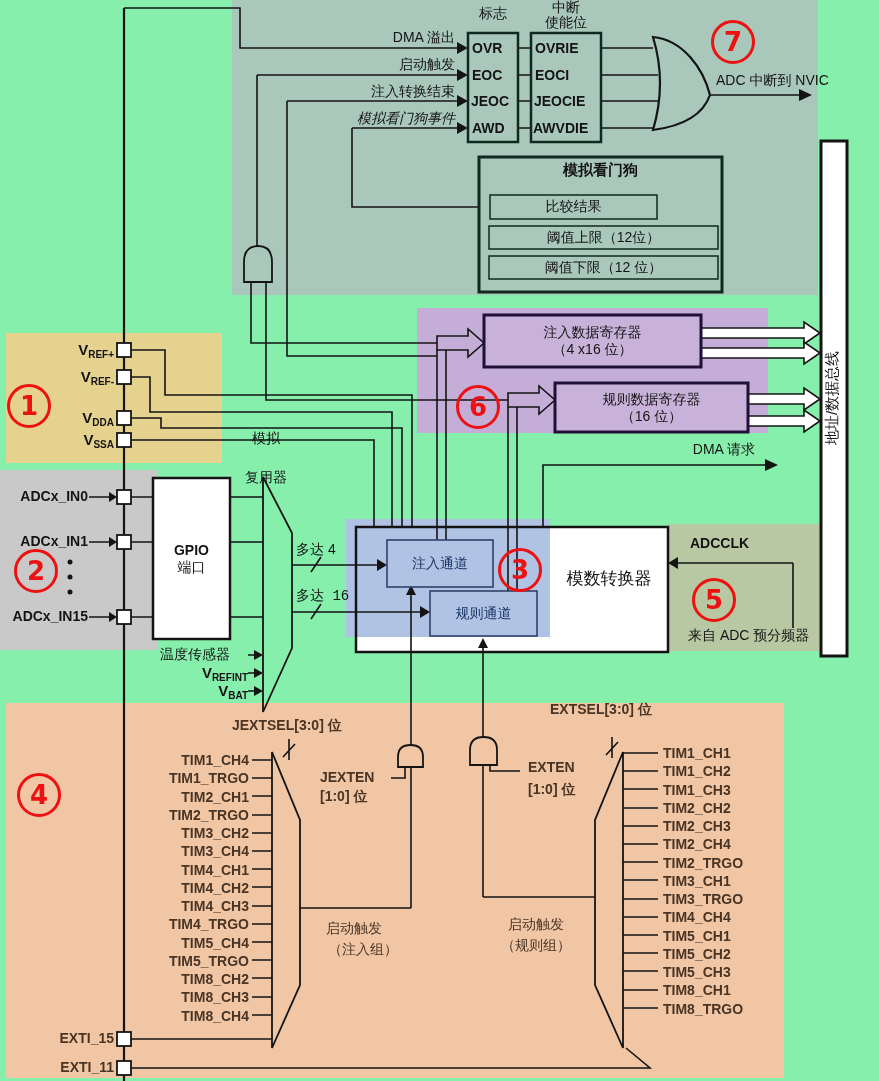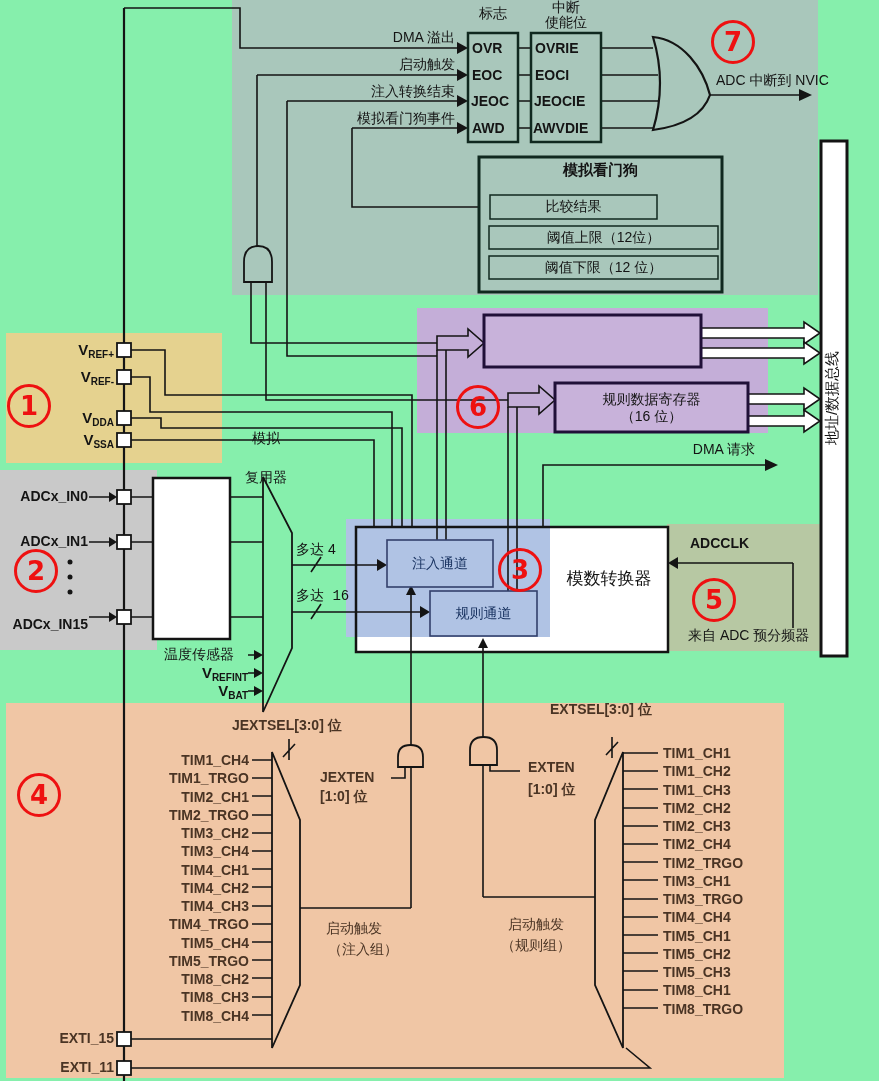--- a/index.html
+++ b/index.html
@@ -163,64 +163,72 @@
   </svg>
 
   <div class="t c" style="left:462px;top:5px;width:62px;">标志</div>
   <div class="t c" style="left:529px;top:0px;width:74px;line-height:15px;">
     <div>中断</div>
     <div>使能位</div>
   </div>
   <div class="t r" style="left:340px;top:29px;width:115px;">DMA 溢出</div>
   <div class="t r" style="left:340px;top:56px;width:115px;">启动触发</div>
   <div class="t r" style="left:325px;top:83px;width:130px;">注入转换结束</div>
-  <div class="t r" style="left:310px;top:110px;width:145px;">模拟看门狗事件</div>
+  <div class="t r" style="left:310px;top:110px;width:145px;font-style:italic;">模拟看门狗事件</div>
   <div class="t b" style="left:472px;top:40px;">OVR</div>
   <div class="t b" style="left:472px;top:67px;">EOC</div>
   <div class="t b" style="left:471px;top:93px;">JEOC</div>
   <div class="t b" style="left:472px;top:120px;">AWD</div>
   <div class="t b" style="left:535px;top:40px;">OVRIE</div>
   <div class="t b" style="left:535px;top:67px;">EOCI</div>
   <div class="t b" style="left:534px;top:93px;">JEOCIE</div>
   <div class="t b" style="left:533px;top:120px;">AWVDIE</div>
   <div class="t" style="left:716px;top:72px;">ADC 中断到 NVIC</div>
   <div class="badge" style="left:711px;top:20px;">7</div>
 
   <div class="t c b" style="left:479px;top:161px;width:243px;font-size:15px;">模拟看门狗</div>
   <div class="t flex" style="left:490px;top:195px;width:167px;height:24px;">比较结果</div>
   <div class="t flex" style="left:489px;top:226px;width:229px;height:23px;">阈值上限（12位）</div>
   <div class="t flex" style="left:489px;top:256px;width:229px;height:23px;">阈值下限（12 位）</div>
 
+  <div class="t col" style="left:484px;top:315px;width:217px;height:52px;">
+    <div>注入数据寄存器</div>
+    <div>（4 x16 位）</div>
+  </div>
   <div class="t col" style="left:555px;top:383px;width:193px;height:49px;">
     <div>规则数据寄存器</div>
     <div>（16 位）</div>
   </div>
   <div class="badge" style="left:456px;top:385px;">6</div>
 
   <div class="t c vbus" style="left:734px;top:387px;width:200px;height:22px;">地址/数据总线</div>
   <div class="t r" style="left:600px;top:441px;width:155px;">DMA 请求</div>
 
   <div class="badge" style="left:7px;top:384px;">1</div>
   <div class="t r pinlab" style="left:36px;top:341px;width:78px;"><span>V</span><span class="sub">REF+</span></div>
   <div class="t r pinlab" style="left:36px;top:368px;width:78px;"><span>V</span><span class="sub">REF-</span></div>
   <div class="t r pinlab" style="left:36px;top:409px;width:78px;"><span>V</span><span class="sub">DDA</span></div>
   <div class="t r pinlab" style="left:36px;top:431px;width:78px;"><span>V</span><span class="sub">SSA</span></div>
 
   <div class="badge" style="left:14px;top:549px;">2</div>
   <div class="t r b" style="left:6px;top:488px;width:82px;">ADCx_IN0</div>
   <div class="t r b" style="left:6px;top:533px;width:82px;">ADCx_IN1</div>
-  <div class="t r b" style="left:0px;top:608px;width:88px;margin-top:8px;">ADCx_IN15</div>
+  <div class="t r b" style="left:0px;top:608px;width:88px;">ADCx_IN15</div>
+  <div class="t col" style="left:153px;top:478px;width:77px;height:161px;">
+    <div class="b">GPIO</div>
+    <div>端口</div>
+  </div>
 
   <div class="t col" style="left:234px;top:440px;width:64px;height:36px;gap:22px;">
     <div>模拟</div>
     <div>复用器</div>
   </div>
   <div class="t" style="left:296px;top:541px;">多达 4</div>
   <div class="t" style="left:296px;top:587px;font-family:Liberation Mono, monospace;">多达 16</div>
-  <div class="t r" style="left:124px;top:646px;width:110px;">温度传感器</div>
+  <div class="t r" style="left:140px;top:646px;width:110px;text-align:center;">温度传感器</div>
   <div class="t r pinlab" style="left:138px;top:664px;width:110px;"><span>V</span><span class="sub">REFINT</span></div>
   <div class="t r pinlab" style="left:138px;top:682px;width:110px;"><span>V</span><span class="sub">BAT</span></div>
 
   <div class="t flex navy" style="left:430px;top:591px;width:107px;height:45px;">规则通道</div>
   <div class="t flex navy" style="left:387px;top:540px;width:106px;height:47px;">注入通道</div>
   <div class="badge" style="left:498px;top:548px;">3</div>
   <div class="t c" style="left:549px;top:567px;width:120px;font-size:17px;">模数转换器</div>
   <div class="badge" style="left:692px;top:578px;">5</div>
   <div class="t b" style="left:690px;top:535px;">ADCCLK</div>
   <div class="t" style="left:688px;top:627px;">来自 ADC 预分频器</div>

